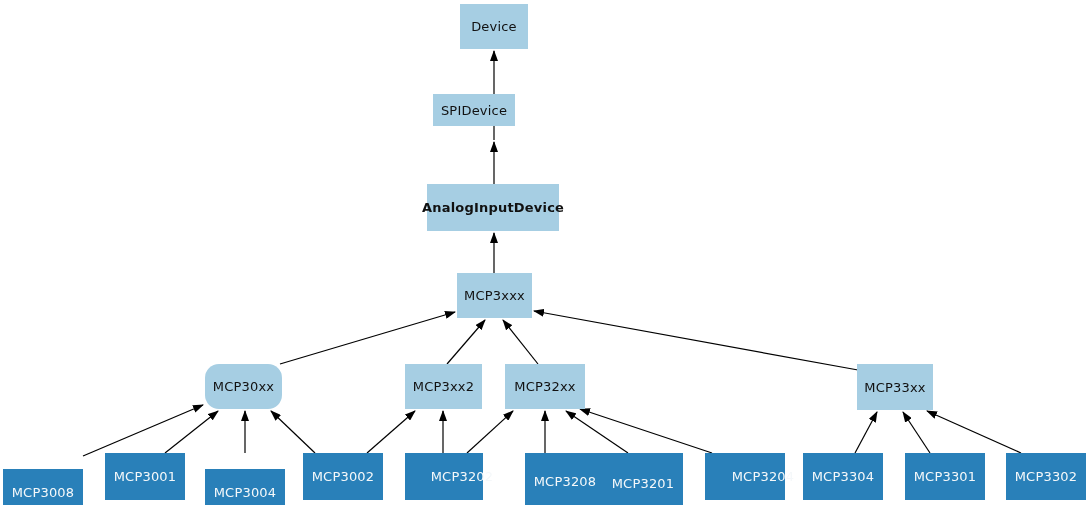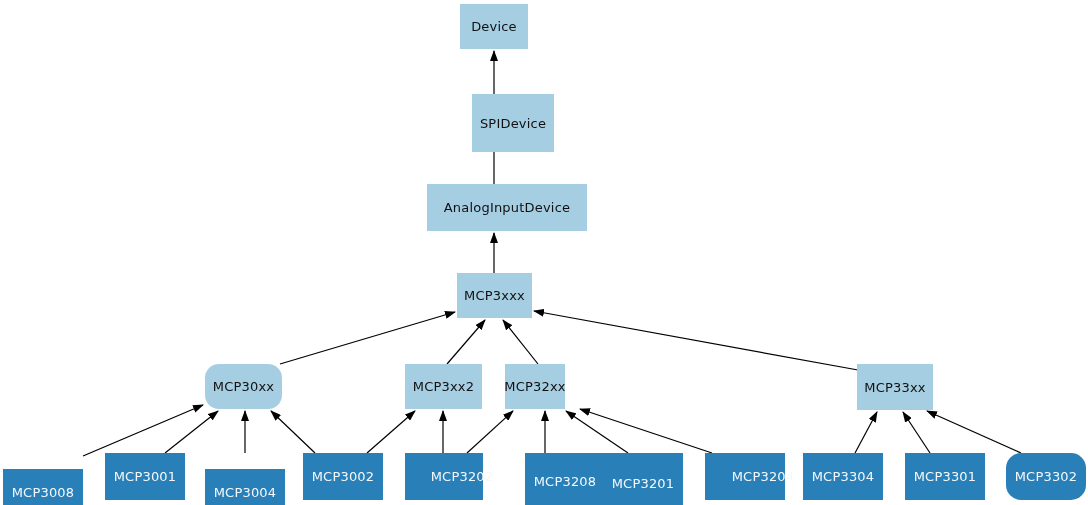--- a/index.html
+++ b/index.html
@@ -76,32 +76,32 @@
         <line x1="545" y1="453" x2="545" y2="411" class="edge-line" marker-end="url(#arrowhead)"></line>
         <line x1="628" y1="453" x2="566" y2="411" class="edge-line" marker-end="url(#arrowhead)"></line>
         <line x1="712" y1="453" x2="580" y2="409" class="edge-line" marker-end="url(#arrowhead)"></line>
         <line x1="855" y1="453" x2="877" y2="412" class="edge-line" marker-end="url(#arrowhead)"></line>
         <line x1="930" y1="453" x2="903" y2="412" class="edge-line" marker-end="url(#arrowhead)"></line>
         <line x1="1021" y1="453" x2="927" y2="411" class="edge-line" marker-end="url(#arrowhead)"></line>
       </g>
   </svg>
   <div id="nodes-layer">
       <div class="node base" style="left: 460px; top: 4px; width: 68px; height: 45px;">Device</div>
-      <div class="node base" style="left: 472px; top: 94px; width: 82px; height: 58px;">SPIDevice</div>
-      <div class="node base" style="left: 427px; top: 184px; width: 160px; height: 47px;">AnalogInputDevice</div>
+      <div class="node base" style="left: 433px; top: 94px; width: 82px; height: 32px;">SPIDevice</div>
+      <div class="node base" style="left: 427px; top: 184px; width: 132px; height: 47px; font-weight: bold;">AnalogInputDevice</div>
       <div class="node base" style="left: 457px; top: 273px; width: 75px; height: 45px;">MCP3xxx</div>
       <div class="node base" style="left: 205px; top: 364px; width: 77px; height: 45px; border-radius: 14px;">MCP30xx</div>
       <div class="node base" style="left: 405px; top: 364px; width: 77px; height: 45px;">MCP3xx2</div>
-      <div class="node base" style="left: 505px; top: 364px; width: 60px; height: 45px;">MCP32xx</div>
+      <div class="node base" style="left: 505px; top: 364px; width: 80px; height: 45px;">MCP32xx</div>
       <div class="node base" style="left: 857px; top: 364px; width: 76px; height: 46px;">MCP33xx</div>
       <div class="node leaf" style="left: 3px; top: 469px; width: 80px; height: 47px;">MCP3008</div>
       <div class="node leaf" style="left: 105px; top: 453px; width: 80px; height: 47px; text-align: right;">MCP3001</div>
       <div class="node leaf" style="left: 205px; top: 453px; width: 80px; height: 47px; margin-top: 16px;">MCP3004</div>
       <div class="node leaf" style="left: 303px; top: 453px; width: 80px; height: 47px;">MCP3002</div>
       <div class="node leaf" style="left: 405px; top: 453px; width: 78px; height: 47px; padding-left: 36px;">MCP3202</div>
       <div class="node leaf" style="left: 525px; top: 453px; width: 80px; height: 57px;">MCP3208</div>
       <div class="node leaf" style="left: 603px; top: 453px; width: 80px; height: 61px;">MCP3201</div>
       <div class="node leaf" style="left: 705px; top: 453px; width: 80px; height: 47px; padding-left: 36px;">MCP3204</div>
       <div class="node leaf" style="left: 803px; top: 453px; width: 80px; height: 47px;">MCP3304</div>
       <div class="node leaf" style="left: 905px; top: 453px; width: 80px; height: 47px;">MCP3301</div>
-      <div class="node leaf" style="left: 1006px; top: 453px; width: 80px; height: 47px; border-radius: 15px;">MCP3302</div>
+      <div class="node leaf" style="left: 1006px; top: 453px; width: 80px; height: 47px;">MCP3302</div>
     </div>
 </div>
 
 </body></html>

